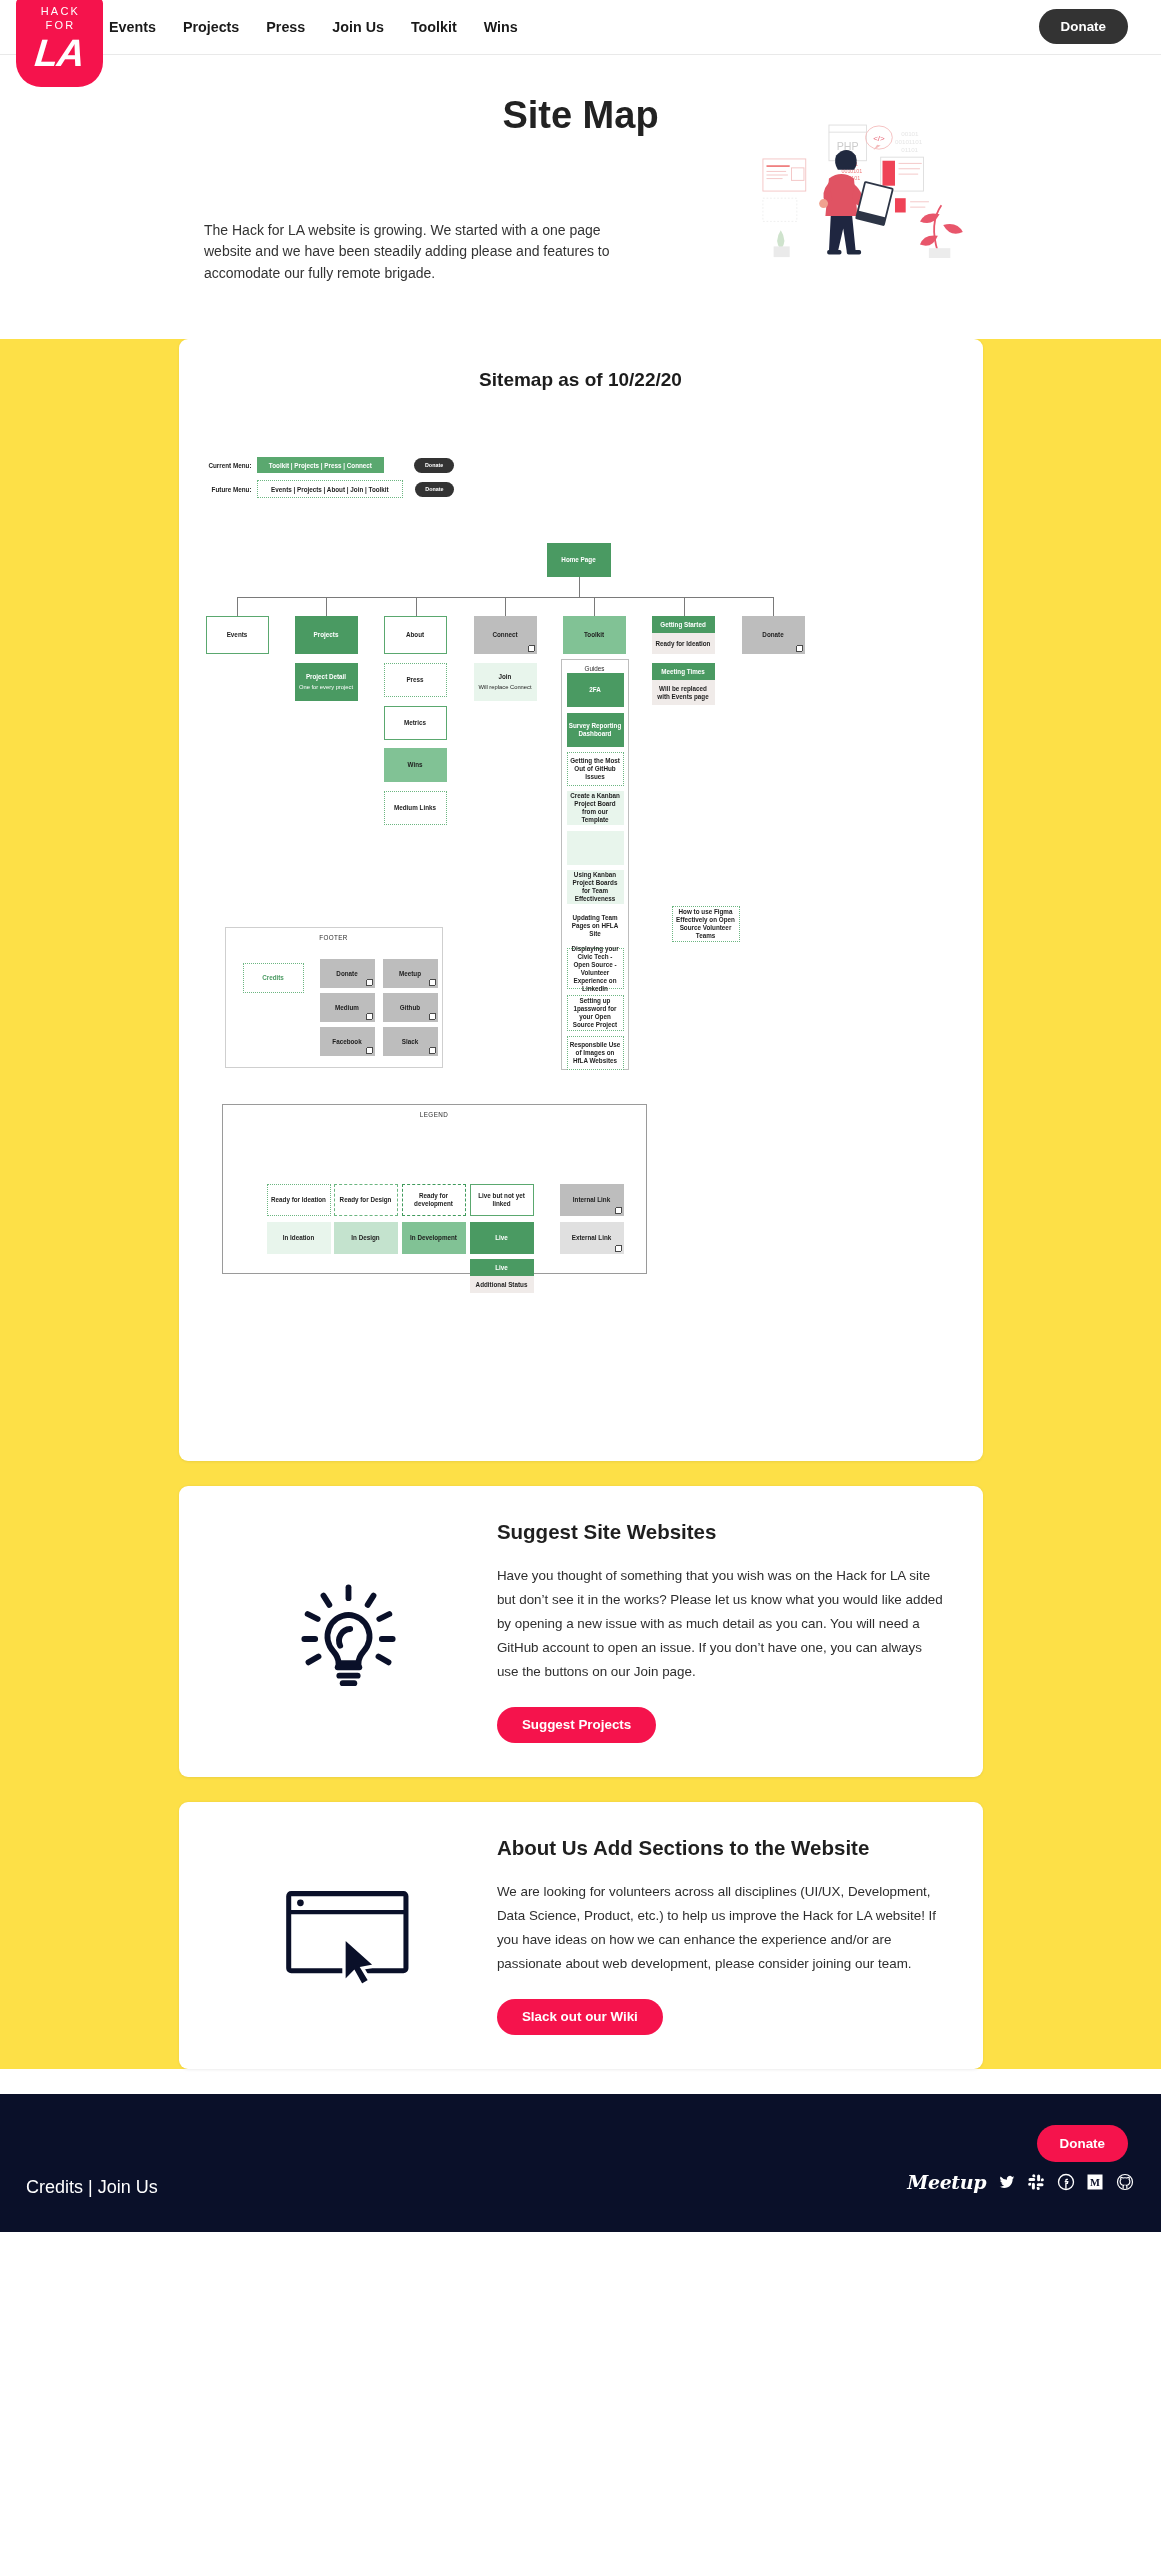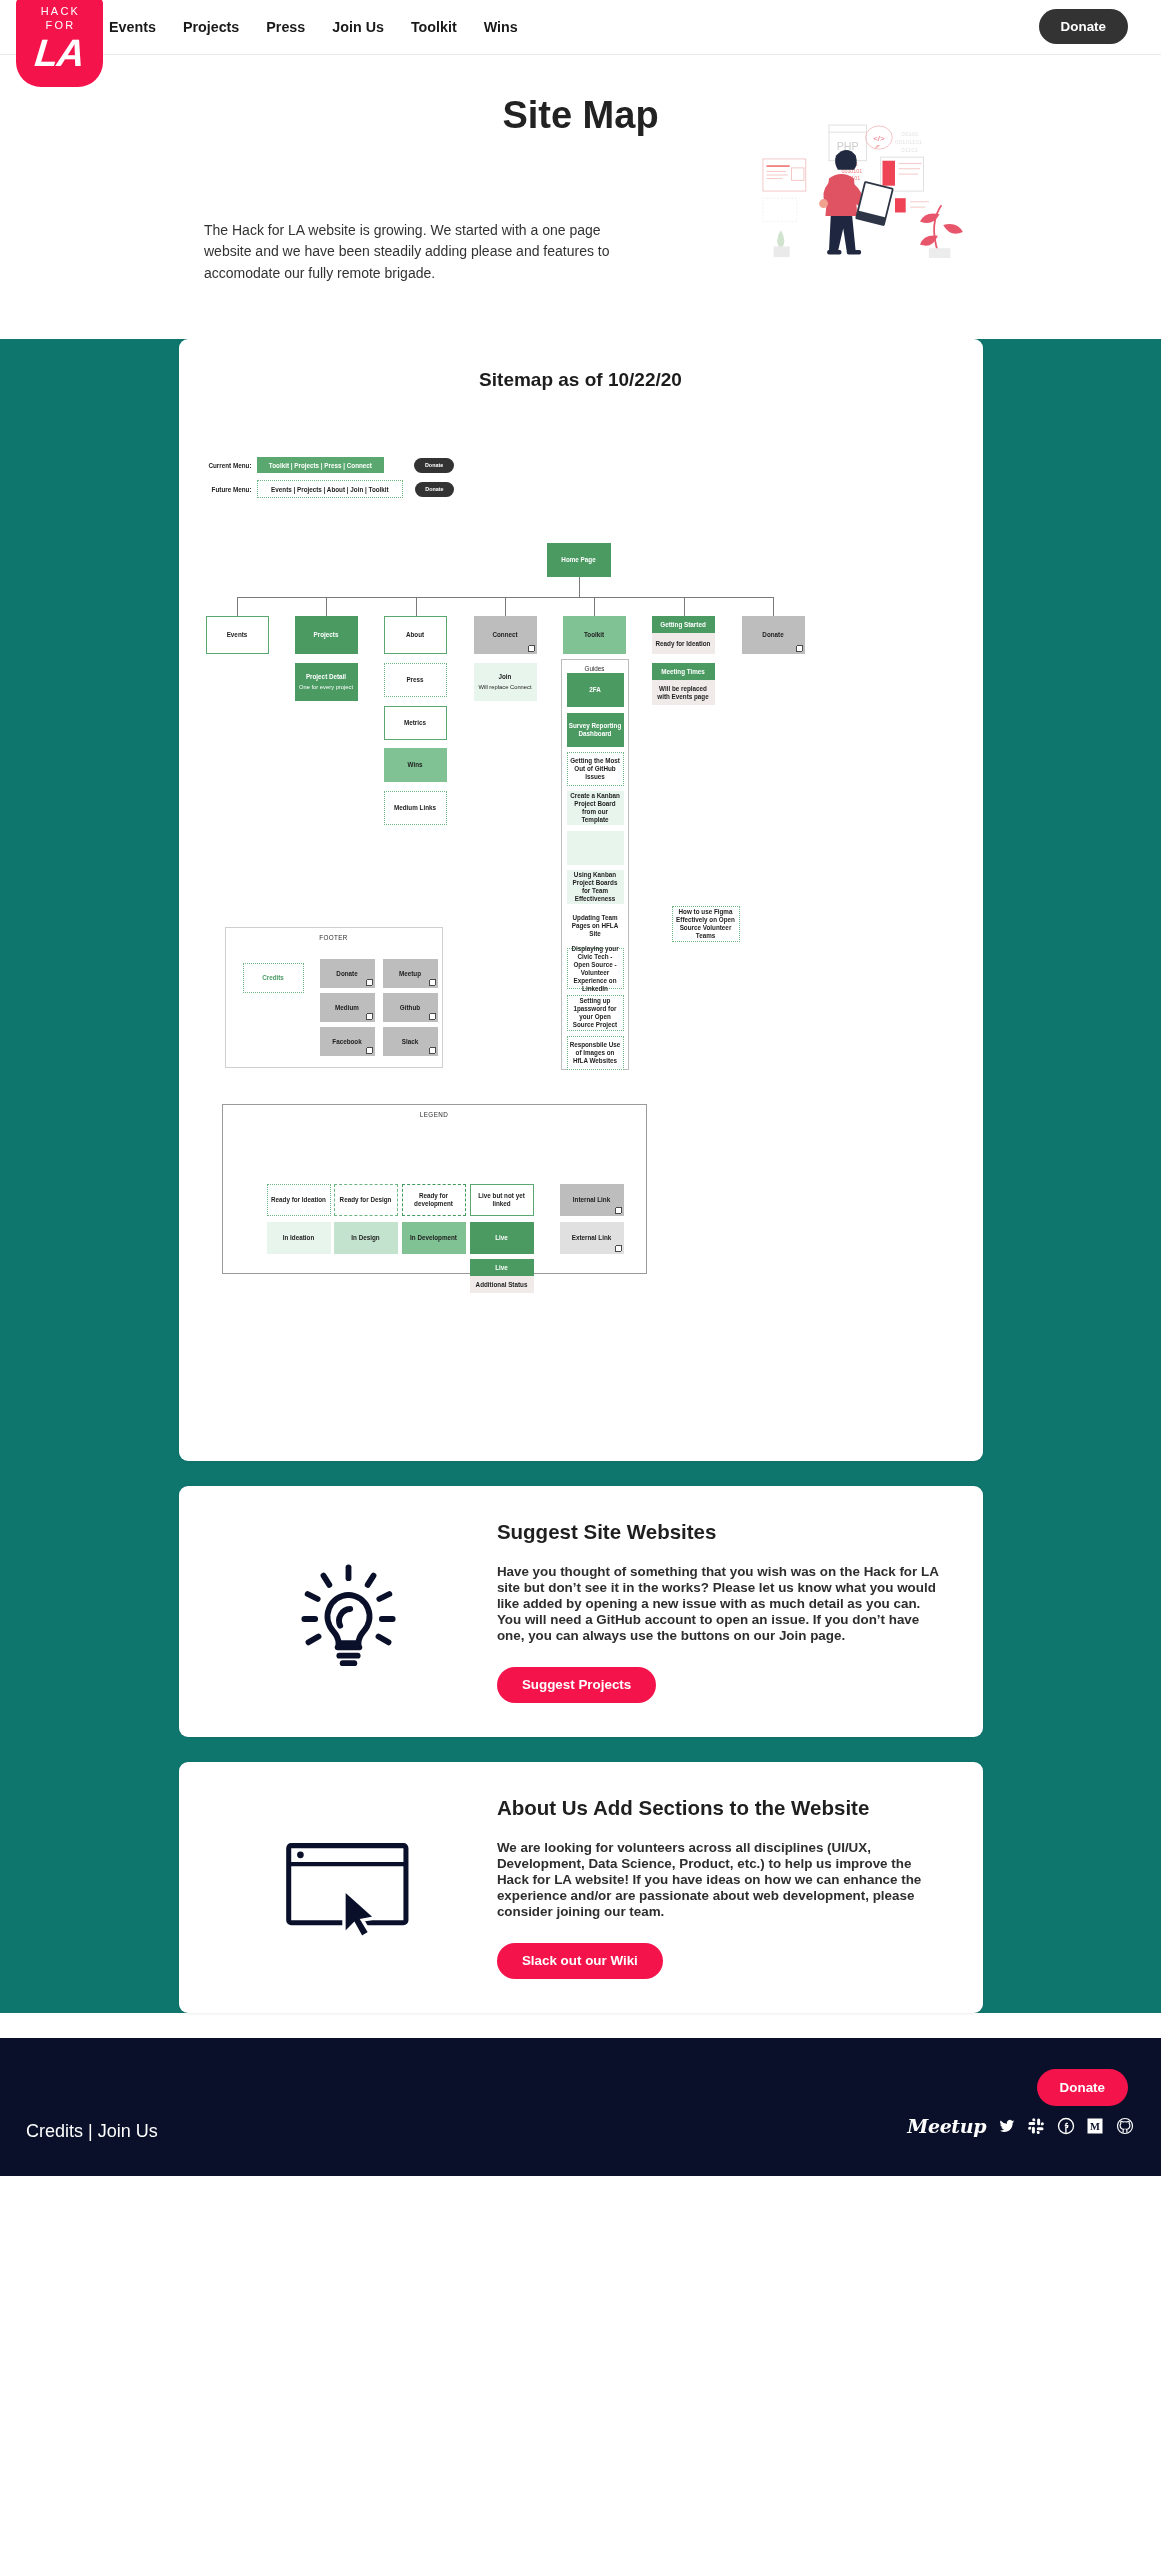--- a/index.html
+++ b/index.html
@@ -101,21 +101,21 @@
   }
   .hero-art {
     position: absolute;
     right: 175px;
     top: 61px;
     width: 232px;
     height: 143px;
   }
 
   
-  .page-body { background: #0f766e; padding: 0 0 0 0; }
+  .page-body { background: #fde047; padding: 0 0 0 0; }
   .card {
     background: #fff;
     border-radius: 9px;
     margin: 0 auto 25px auto;
     width: 804px;
     box-shadow: 0 0.9px 2.7px rgba(0,0,0,.07);
   }
   .sitemap-card { padding: 30px 0 27px 0; margin-top: 0; }
   .sitemap-title {
     text-align: center;
@@ -205,21 +205,21 @@
   .guides-title {
     position:absolute; width:100%; text-align:center; top:4.5px;
     font-size: 6.3px; color: #2b2b2b;
   }
 
   
   .info-card { display: flex; align-items: center; padding: 34px 36px; gap: 9px; }
   .info-art { width: 268px; display: flex; justify-content: center; align-items: center; }
   .info-text { flex: 1; padding-left: 5.4px; }
   .info-title { font-size: 20.5px; font-weight: bold; color: #1f1f1f; margin-bottom: 19.7px; }
-  .info-body { font-size: 13.4px; line-height: 16px; color: #2e2e2e; margin-bottom: 23px; font-weight: bold; }
+  .info-body { font-size: 13.4px; line-height: 24px; color: #2e2e2e; margin-bottom: 23px; }
   .cta-btn {
     background: #f5134c; color: #fff; border: none; border-radius: 19.7px;
     font-size: 13.4px; font-weight: bold; padding: 10.7px 25px; cursor: pointer;
     font-family: "Liberation Sans", sans-serif;
   }
 
   
   .site-footer {
     background: #0a1029; height: 138px; position: relative; margin-top: 25px;
   }

